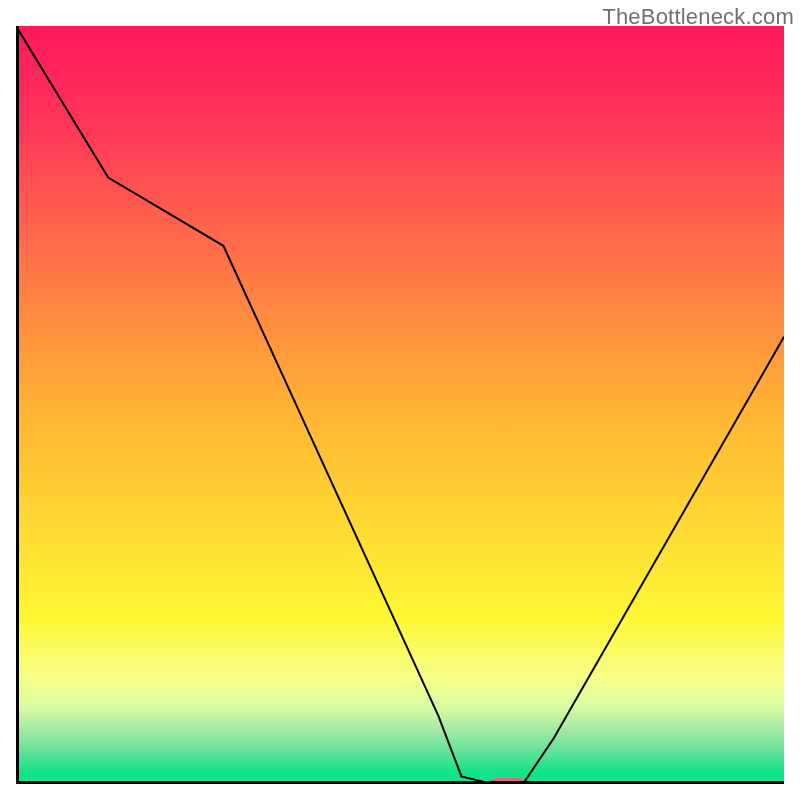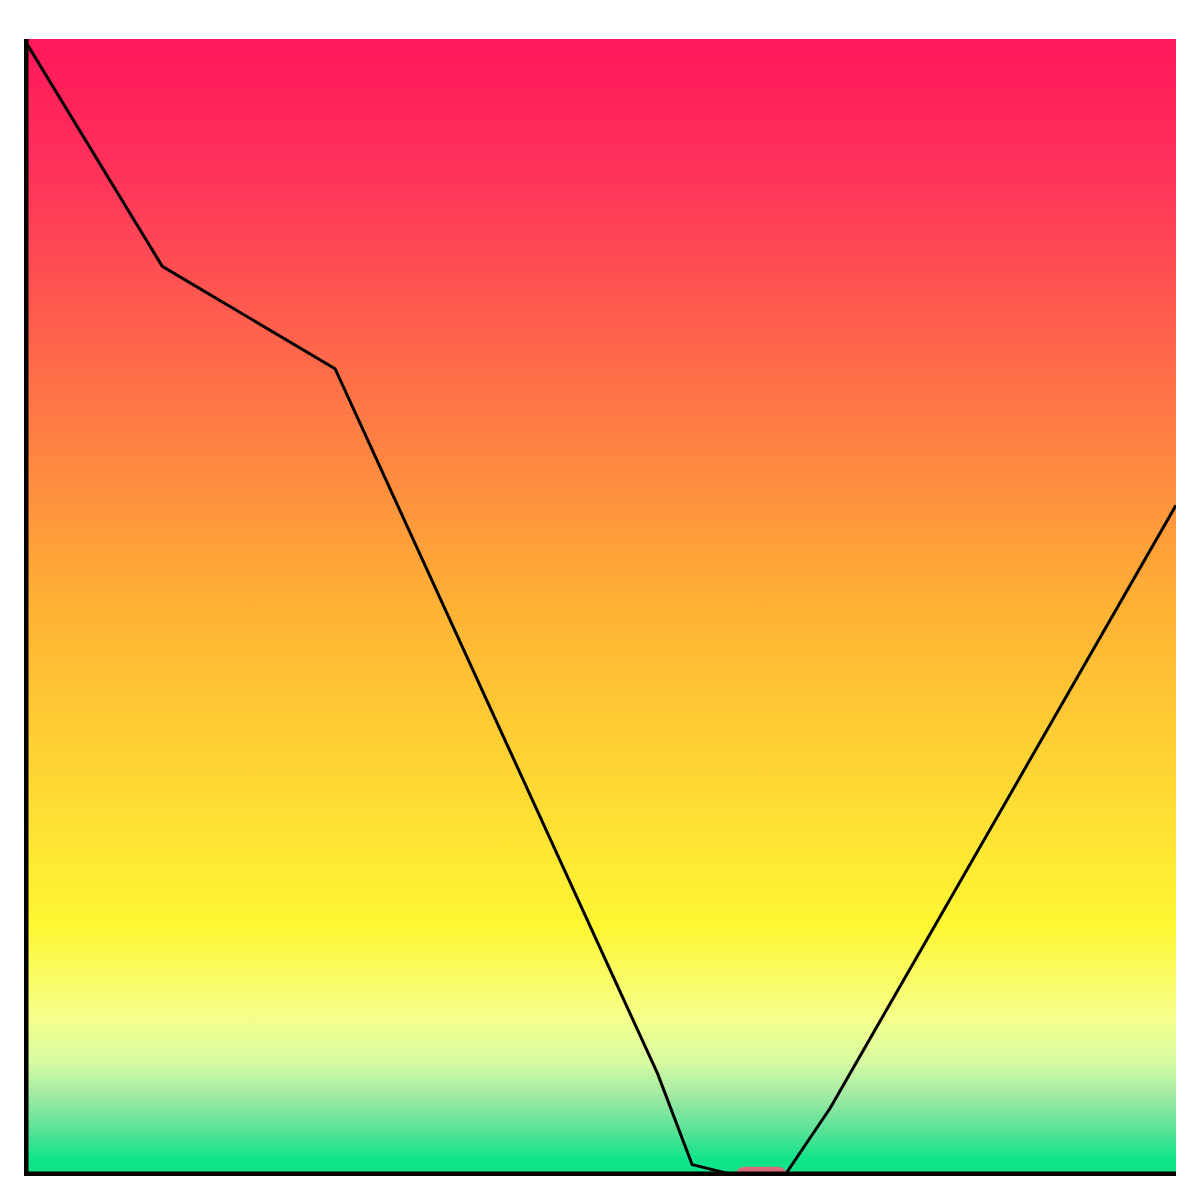--- a/index.html
+++ b/index.html
@@ -41,20 +41,21 @@
     left: 16px;
     top: 26px;
     width: 768px;
     height: 758px;
   }
 </style>
 </head>
 <body>
 
 <div class="container">
+  <div class="watermark">TheBottleneck.com</div>
 
   <svg class="plot" viewBox="0 0 768 758" preserveAspectRatio="none">
     <defs>
       <linearGradient id="bg-grad" x1="0" y1="0" x2="0" y2="1">
           <stop offset="0%" stop-color="#ff175b"></stop>
           <stop offset="12%" stop-color="#ff335a"></stop>
           <stop offset="50%" stop-color="#ffb234"></stop>
           <stop offset="78%" stop-color="#fef732"></stop>
           <stop offset="86%" stop-color="#f6ff89"></stop>
           <stop offset="90%" stop-color="#d7fba3"></stop>

